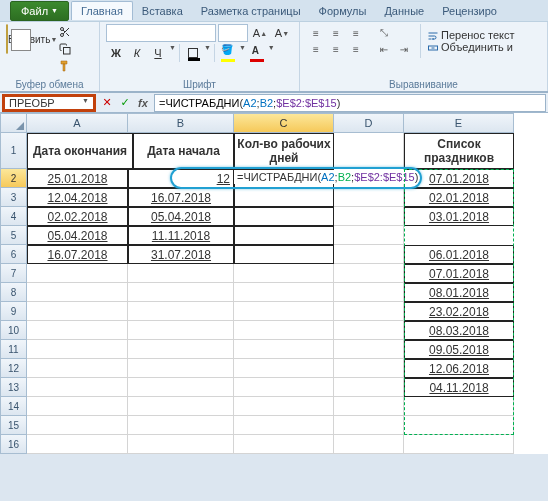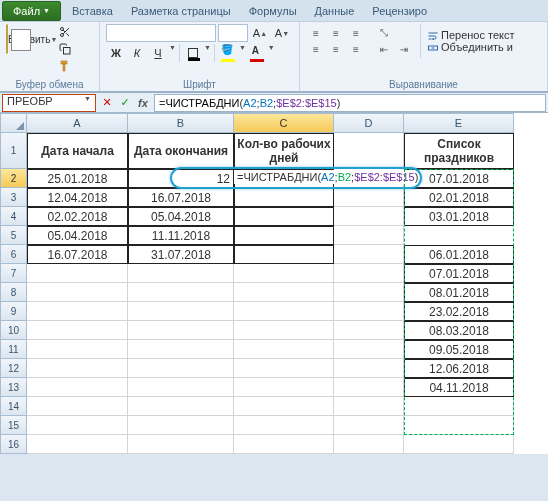--- a/index.html
+++ b/index.html
@@ -1,20 +1,20 @@
 <!DOCTYPE html>
 <html><head>
 <meta charset="utf-8">
 <style>
 * { box-sizing: border-box; margin: 0; padding: 0; }
 body { font-family: "Segoe UI", Tahoma, Arial, sans-serif; font-size: 11px; background: #dce6f0; width: 548px; height: 501px; overflow: hidden; color: #333; }
 
 
 .ribbon { background: linear-gradient(#e8f0f8, #d4e2ee); border-bottom: 1px solid #9bb3c9; }
-.menu-row { display: flex; align-items: center; height: 22px; background: #d4e2ee; border-bottom: 1px solid #bcd0e0; }
+.menu-row { display: flex; align-items: center; height: 22px; background: #d4e2ee; border-bottom: 1px solid #bcd0e0; padding-left: 8px; }
 .file-btn { background: linear-gradient(#3b8a2e,#2d6e22); color: #fff; padding: 3px 10px; font-size: 11px; border: 1px solid #2a6420; border-radius: 2px; margin: 0 2px; display: flex; align-items: center; gap: 3px; }
 .file-btn .tri { font-size: 7px; }
 .tab { padding: 3px 9px; font-size: 11px; color: #3b5a7a; cursor: pointer; }
 .tab.active { background: #f5f9fd; border: 1px solid #a3bcd4; border-bottom: none; border-radius: 2px 2px 0 0; color: #436a92; }
 .ribbon-body { display: flex; background: #edf3f9; height: 70px; border-bottom: 1px solid #9bb3c9; }
 .group { border-right: 1px solid #c5d5e4; padding: 2px 6px 0; display: flex; flex-direction: column; justify-content: space-between; }
 .group-label { text-align: center; font-size: 10px; color: #5a7a99; padding: 1px 0; }
 .grp-top { display: flex; align-items: flex-start; gap: 4px; }
 .vstack { display: flex; flex-direction: column; gap: 1px; }
 .icon-btn { width: 18px; height: 16px; display: flex; align-items: center; justify-content: center; font-size: 11px; color: #333; }
@@ -40,21 +40,21 @@
 .bucket::after { content: ""; position: absolute; bottom: -3px; left: 0; width: 14px; height: 3px; background: #ff0; }
 
 .align-col { display: flex; flex-direction: column; gap: 0; }
 .align-row { display: flex; gap: 0; }
 .align-btn { width: 20px; height: 16px; display: flex; align-items: center; justify-content: center; font-size: 10px; color: #555; }
 .cell-opt { display: flex; align-items: center; gap: 3px; white-space: nowrap; }
 .sq { width: 11px; height: 11px; display: inline-block; }
 
 
 .name-formula-row { display: flex; align-items: center; background: #e6eef6; border-bottom: 1px solid #a0b8ce; height: 20px; padding: 0 2px; }
-.name-box { background: #fff; border: 1px solid #c2410c; width: 94px; height: 18px; display: flex; align-items: flex-start; padding: 0 4px; font-size: 11px; justify-content: space-between; }
+.name-box { background: #fff; border: 3px solid #c2410c; width: 94px; height: 18px; display: flex; align-items: flex-start; padding: 0 4px; font-size: 11px; justify-content: space-between; }
 .nb-arrow { font-size: 7px; color: #555; }
 .fb-btns { display: flex; align-items: center; gap: 0; margin-left: 2px; }
 .fb-btn { width: 18px; height: 18px; display: flex; align-items: center; justify-content: center; font-size: 11px; color: #555; }
 .fb-btn.cancel { color: #c00; }
 .fb-btn.ok { color: #090; }
 .fx { font-style: italic; font-weight: bold; font-size: 11px; }
 .formula-input { flex: 1; background: #fff; border: 1px solid #9bb3c9; height: 18px; padding: 0 4px; font-size: 11px; margin-left: 2px; display: flex; align-items: center; }
 .formula-input .fn { color: #000; }
 .formula-input .ref1 { color: #0070c0; }
 .formula-input .ref3 { color: #7030a0; }
@@ -66,40 +66,41 @@
 .corner::after { content: ""; position: absolute; right: 2px; bottom: 2px; border-left: 8px solid transparent; border-bottom: 8px solid #7a94ac; }
 .col-h { height: 20px; background: linear-gradient(#f0f5fa,#dce6f0); border: 1px solid #a7bdd1; border-left: none; display: flex; align-items: center; justify-content: center; font-size: 11px; color: #39546e; }
 .col-h.sel { background: linear-gradient(#fce79a,#f6c95a); color: #333; }
 .cA { width: 101px; } .cB { width: 106px; } .cC { width: 100px; } .cD { width: 70px; } .cE { width: 110px; }
 
 .body-row { display: flex; }
 .row-h { width: 27px; height: 19px; background: linear-gradient(#f0f5fa,#dce6f0); border: 1px solid #a7bdd1; border-top: none; display: flex; align-items: center; justify-content: center; font-size: 10px; color: #39546e; }
 .row-h.sel { background: linear-gradient(#fce79a,#f6c95a); color: #333; }
 .cell { height: 19px; border-right: 1px solid #d4d4d4; border-bottom: 1px solid #d4d4d4; font-size: 12px; display: flex; align-items: center; padding: 0 3px; overflow: visible; white-space: nowrap; }
 .cell.hdr { font-weight: bold; justify-content: center; border: 1px solid #222; }
-.cell.thick { border: 1px solid #222; }
+.cell.thick { border: 1px solid #222; text-decoration: underline; }
 .cell.center { justify-content: center; }
 .cell.right { justify-content: flex-end; }
 
 
 .formula-overlay { position: absolute; border: 2px solid #21a0d2; border-radius: 12px; pointer-events: none; z-index: 50; box-shadow: 0 0 3px rgba(33,160,210,0.6); }
 .formula-overlay-inner { position: absolute; background: #fff; font-size: 11px; padding: 1px 3px; white-space: nowrap; }
 .dashRange { position: absolute; border: 1px dashed #00b050; pointer-events: none; z-index: 40; }
 
 svg.i { width: 12px; height: 12px; }
 </style>
 </head>
 <body>
 
 <div class="ribbon">
   <div class="menu-row">
     <div class="file-btn">
       <span>Файл</span>
       <span class="tri">▼</span>
     </div>
+    <div class="tab active">Главная</div>
     <div class="tab">Вставка</div>
     <div class="tab">Разметка страницы</div>
     <div class="tab">Формулы</div>
     <div class="tab">Данные</div>
     <div class="tab">Рецензиро</div>
   </div>
 
   <div class="ribbon-body">
 
     <div class="group" style="width:100px">
@@ -247,22 +248,22 @@
     <div class="corner"></div>
     <div class="col-h cA">A</div>
     <div class="col-h cB">B</div>
     <div class="col-h cC sel">C</div>
     <div class="col-h cD">D</div>
     <div class="col-h cE">E</div>
   </div>
 
   <div class="body-row">
     <div class="row-h" style="height:36px">1</div>
+    <div class="cell hdr cB" style="height:36px">Дата окончания</div>
     <div class="cell hdr cA" style="height:36px">Дата начала</div>
-    <div class="cell hdr cB" style="height:36px">Дата окончания</div>
     <div class="cell hdr cC" style="height:36px;flex-direction:column;justify-content:center">
       <span>Кол-во рабочих</span>
       <span>дней</span>
     </div>
     <div class="cell cD" style="height:36px"></div>
     <div class="cell hdr cE" style="height:36px;flex-direction:column;justify-content:center">
       <span>Список</span>
       <span>праздников</span>
     </div>
   </div>

